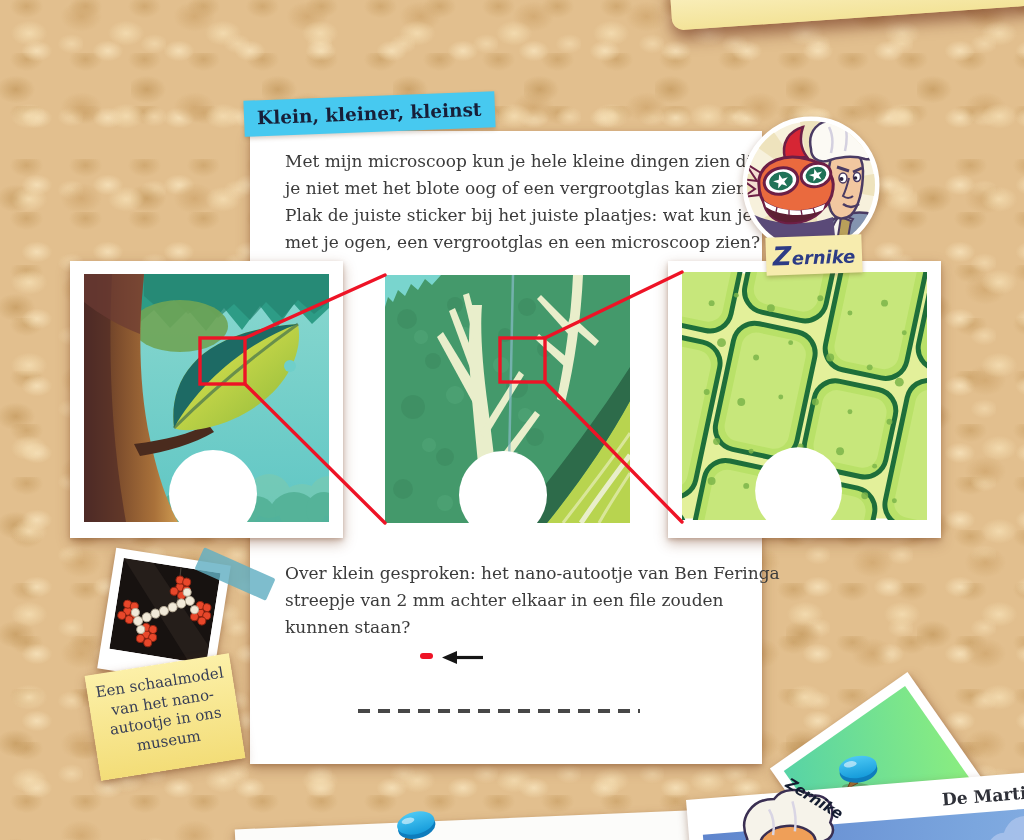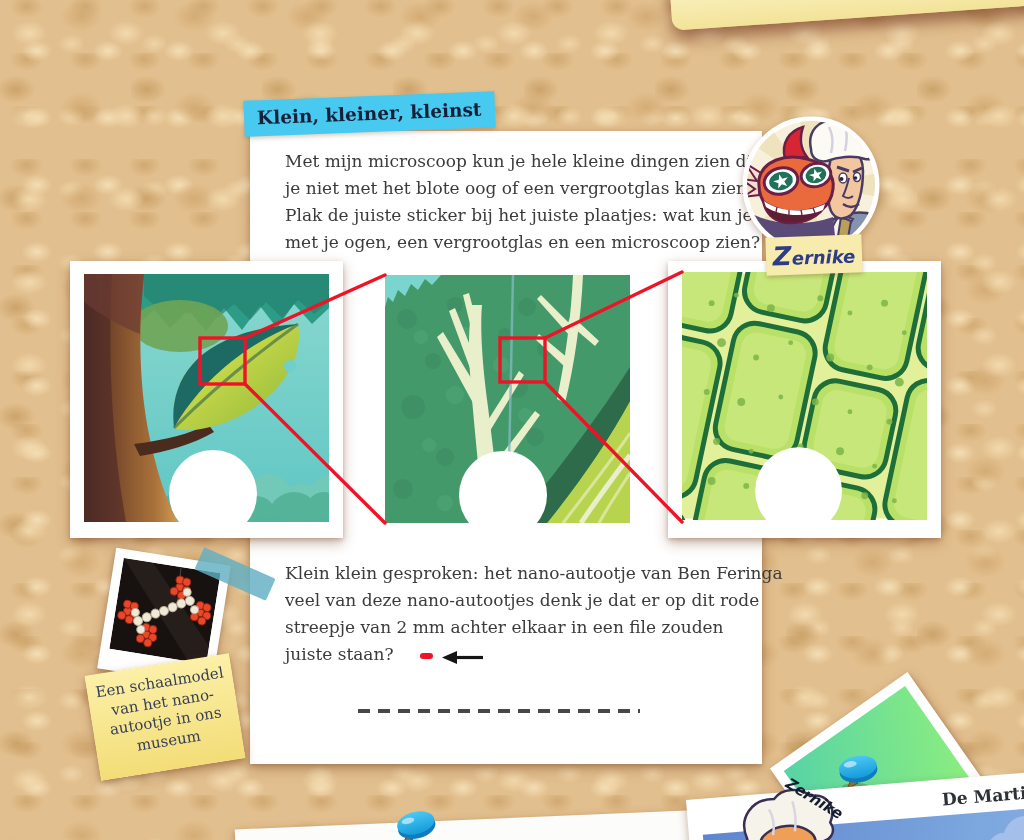--- a/index.html
+++ b/index.html
@@ -320,24 +320,23 @@
   <svg id="zoom-overlay" class="abs" width="875" height="290" viewBox="0 0 875 290">
     <g stroke="#ee1326" stroke-width="3.4" fill="none" stroke-linecap="round">
       <rect x="130" y="80" width="45" height="46"></rect>
       <path d="M175 80 L315 17 M175 126 L315 265"></path>
       <rect x="430" y="80" width="45" height="44"></rect>
       <path d="M475 80 L612 14 M475 124 L612 264"></path>
     </g>
   </svg>
 
   <div id="question" class="abs textblock">
-    <div>Klein klein gesproken: het nano-autootje van Ben Feringa</div>
-    <div>veel van deze nano-autootjes denk je dat er op dit rode</div>
+    <div>Over klein gesproken: het nano-autootje van Ben Feringa</div>
     <div>streepje van 2 mm achter elkaar in een file zouden</div>
-    <div>juiste staan?</div>
+    <div>kunnen staan?</div>
   </div>
 
   <div id="red-dash" class="abs"></div>
   <svg id="arrow" class="abs" width="44" height="15" viewBox="0 0 44 15">
     <path d="M42 7.5 H13" stroke="#151515" stroke-width="3.2"></path>
     <path d="M1 7.5 L16 1 L16 14 Z" fill="#151515"></path>
   </svg>
 
   <div id="answer-line" class="abs"></div>
 

